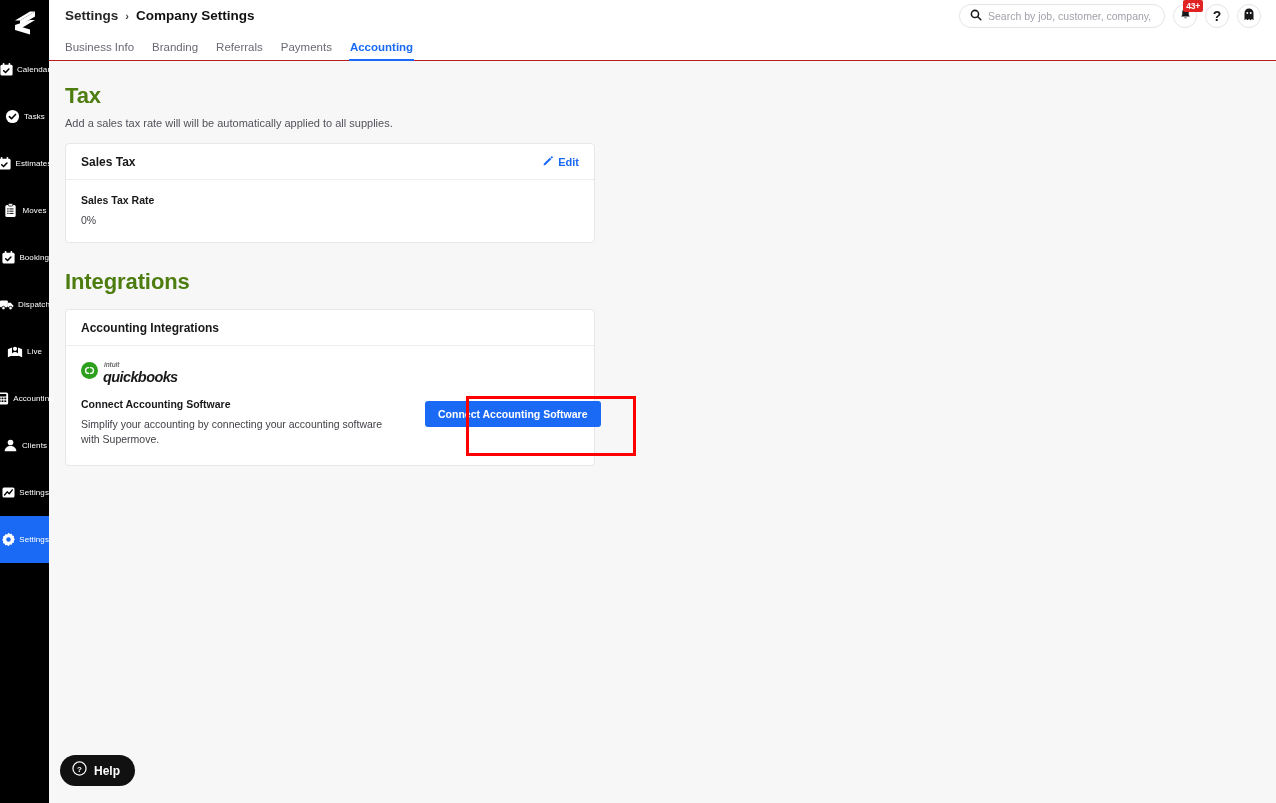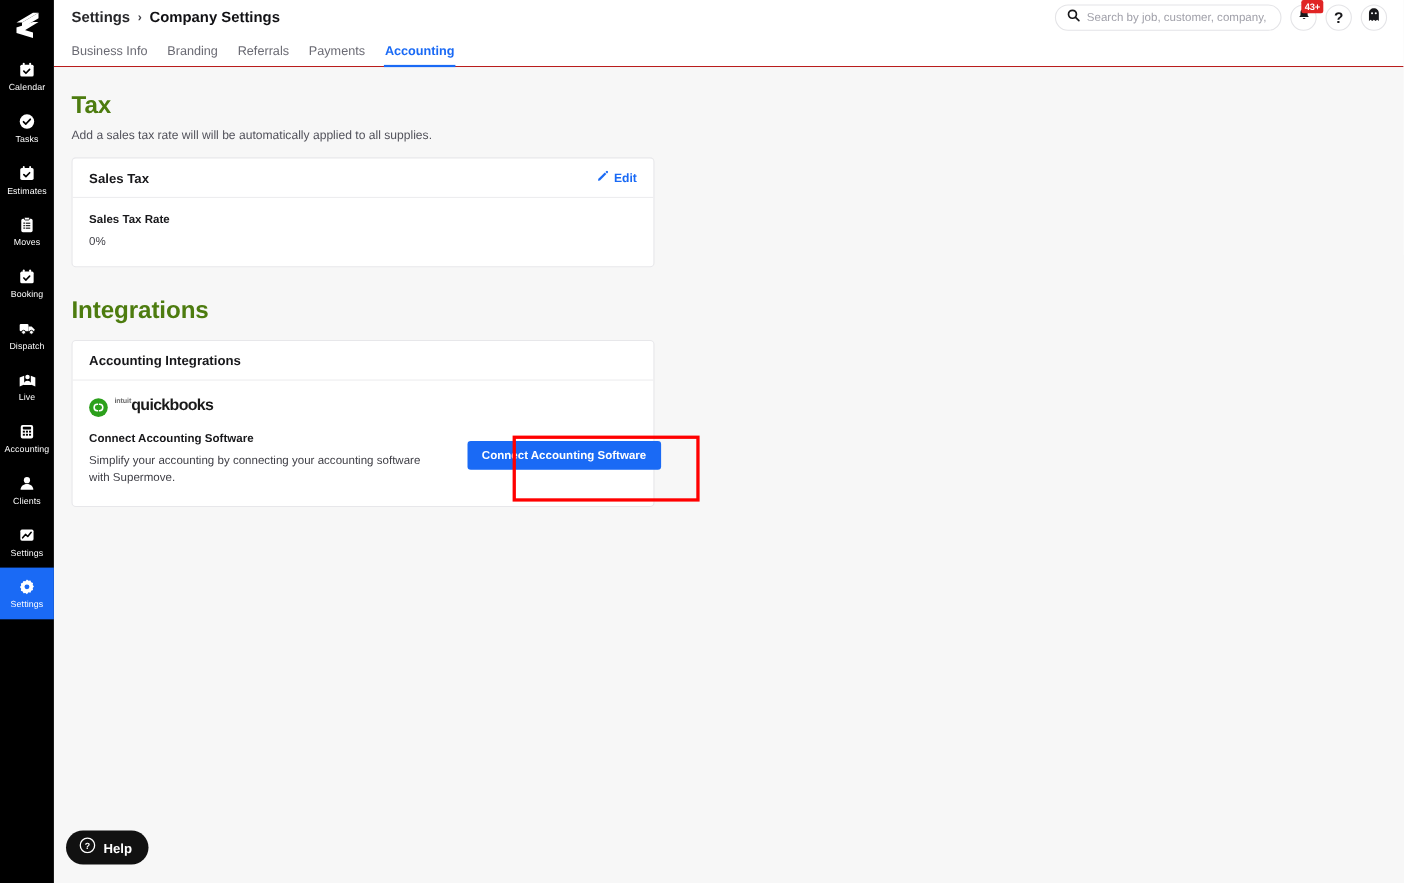--- a/index.html
+++ b/index.html
@@ -31,21 +31,21 @@
     height: 46px;
     width: 49px;
     display: flex;
     align-items: center;
     justify-content: center;
   }
   .rail-item {
     width: 49px;
     height: 47px;
     display: flex;
-    flex-direction: column;
+    flex-direction: row;
     align-items: center;
     justify-content: center;
     gap: 3px;
     cursor: pointer;
     text-decoration: none;
   }
   .rail-item .ri-icon {
     width: 17px; height: 17px;
     display: flex; align-items: center; justify-content: center;
     color: #ffffff;
@@ -225,21 +225,21 @@
     position: relative;
     min-height: 98px;
   }
   .qb-logo { display: flex; align-items: flex-start; gap: 5px; }
   .qb-mark {
     width: 17px; height: 17px; border-radius: 50%;
     background: #2CA01C;
     display: flex; align-items: center; justify-content: center;
     flex: none;
   }
-  .qb-wordmark { display: flex; flex-direction: row; line-height: 1; }
+  .qb-wordmark { display: flex; flex-direction: column; line-height: 1; font-style: italic; }
   .qb-intuit {
     font-size: 6.5px; font-weight: 700; color: #6B6B6B;
     letter-spacing: -0.1px; margin-bottom: 1px; margin-left: 1px;
   }
   .qb-name {
     font-size: 14.5px; font-weight: 700; color: #1A1A1A;
     letter-spacing: -0.6px; line-height: 14px;
   }
   .qb-text { margin-top: 14px; max-width: 312px; }
   .qb-title { font-size: 10.5px; font-weight: 700; color: #18181B; }

